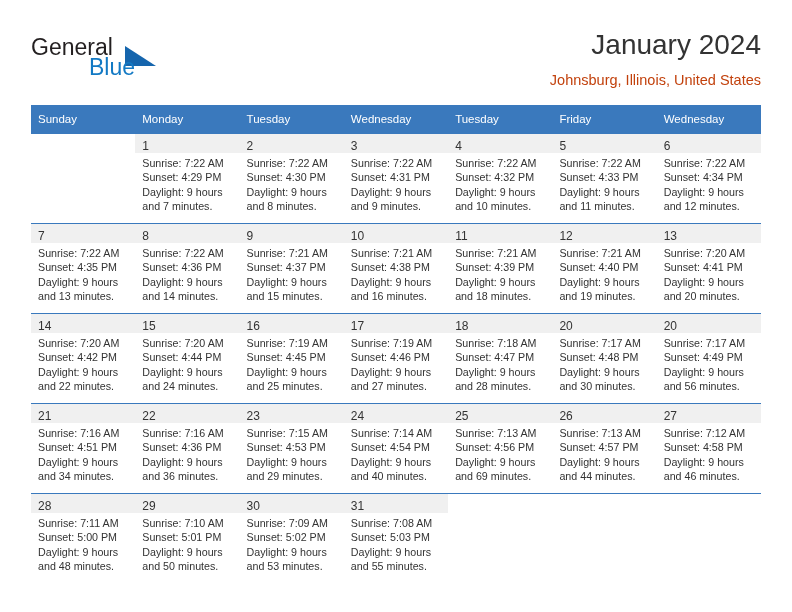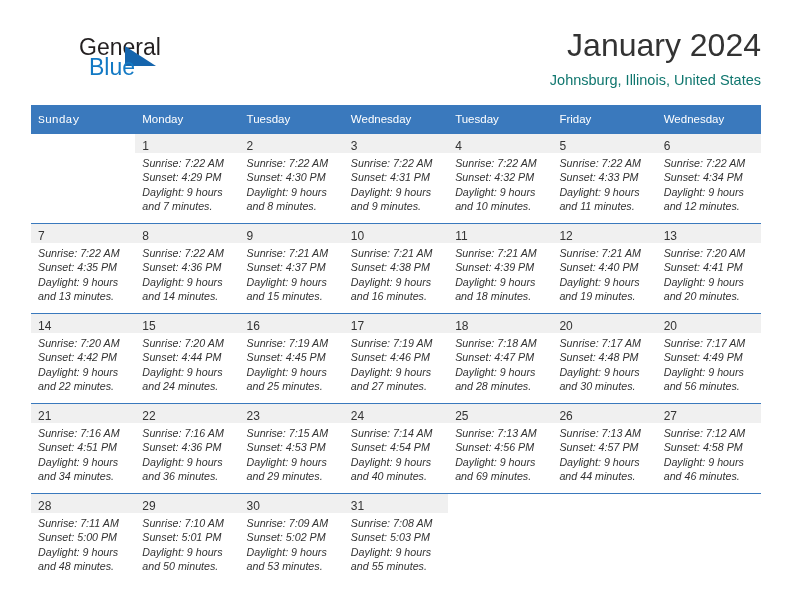--- a/index.html
+++ b/index.html
@@ -39,21 +39,20 @@
   }
   .brand-general {
     position: absolute;
     left: 0;
     top: 0;
     font-size: 23px;
     line-height: 27px;
     color: #231f20;
     letter-spacing: 0px;
     white-space: nowrap;
-    margin-left: 48px;
   }
   .brand-blue {
     position: absolute;
     left: 58px;
     top: 20px;
     font-size: 23px;
     line-height: 27px;
     color: #1279c4;
     white-space: nowrap;
     text-align: center;
@@ -68,31 +67,31 @@
     border-top: 20px solid transparent;
   }
 
   .title-block {
     position: absolute;
     right: 0;
     top: 0;
     text-align: right;
   }
   .cal-title {
-    font-size: 32px;
+    font-size: 28px;
     line-height: 34px;
     color: #333333;
     font-weight: normal;
     margin: 0;
     white-space: nowrap;
   }
   .cal-location {
     font-size: 14.5px;
     line-height: 20px;
-    color: #0f766e;
+    color: #c2410c;
     margin: 8px 0 16px 0;
     white-space: nowrap;
   }
 
   
   .calendar {
     position: absolute;
     left: 31px;
     top: 105px;
     width: 730px;
@@ -113,39 +112,38 @@
     vertical-align: top;
     padding: 0;
     border: none;
     width: 104.28px;
     height: 89px;
     background: #ffffff;
   }
   .week-row > td {
     border-top: 1.5px solid #3a79bd;
   }
-  .calendar thead tr th:first-child { border-top-left-radius: 0; font-family: Liberation Mono, monospace; }
+  .calendar thead tr th:first-child { border-top-left-radius: 0; }
 
   .daynum-band {
     background: #f0f0f0;
     height: 16px;
     padding: 2px 0 1px 7px;
     box-sizing: content-box;
   }
   .daynum {
     font-size: 12px;
     line-height: 15px;
     color: #333333;
   }
   .cell-blank .daynum-band {
     background: #ffffff;
   }
   .cell-body {
     padding: 3px 6px 0 7px;
-    font-style: italic;
   }
   .cell-body div {
     font-size: 10.7px;
     line-height: 14.4px;
     color: #333333;
     white-space: nowrap;
   }
 </style>
 </head>
 <body>

